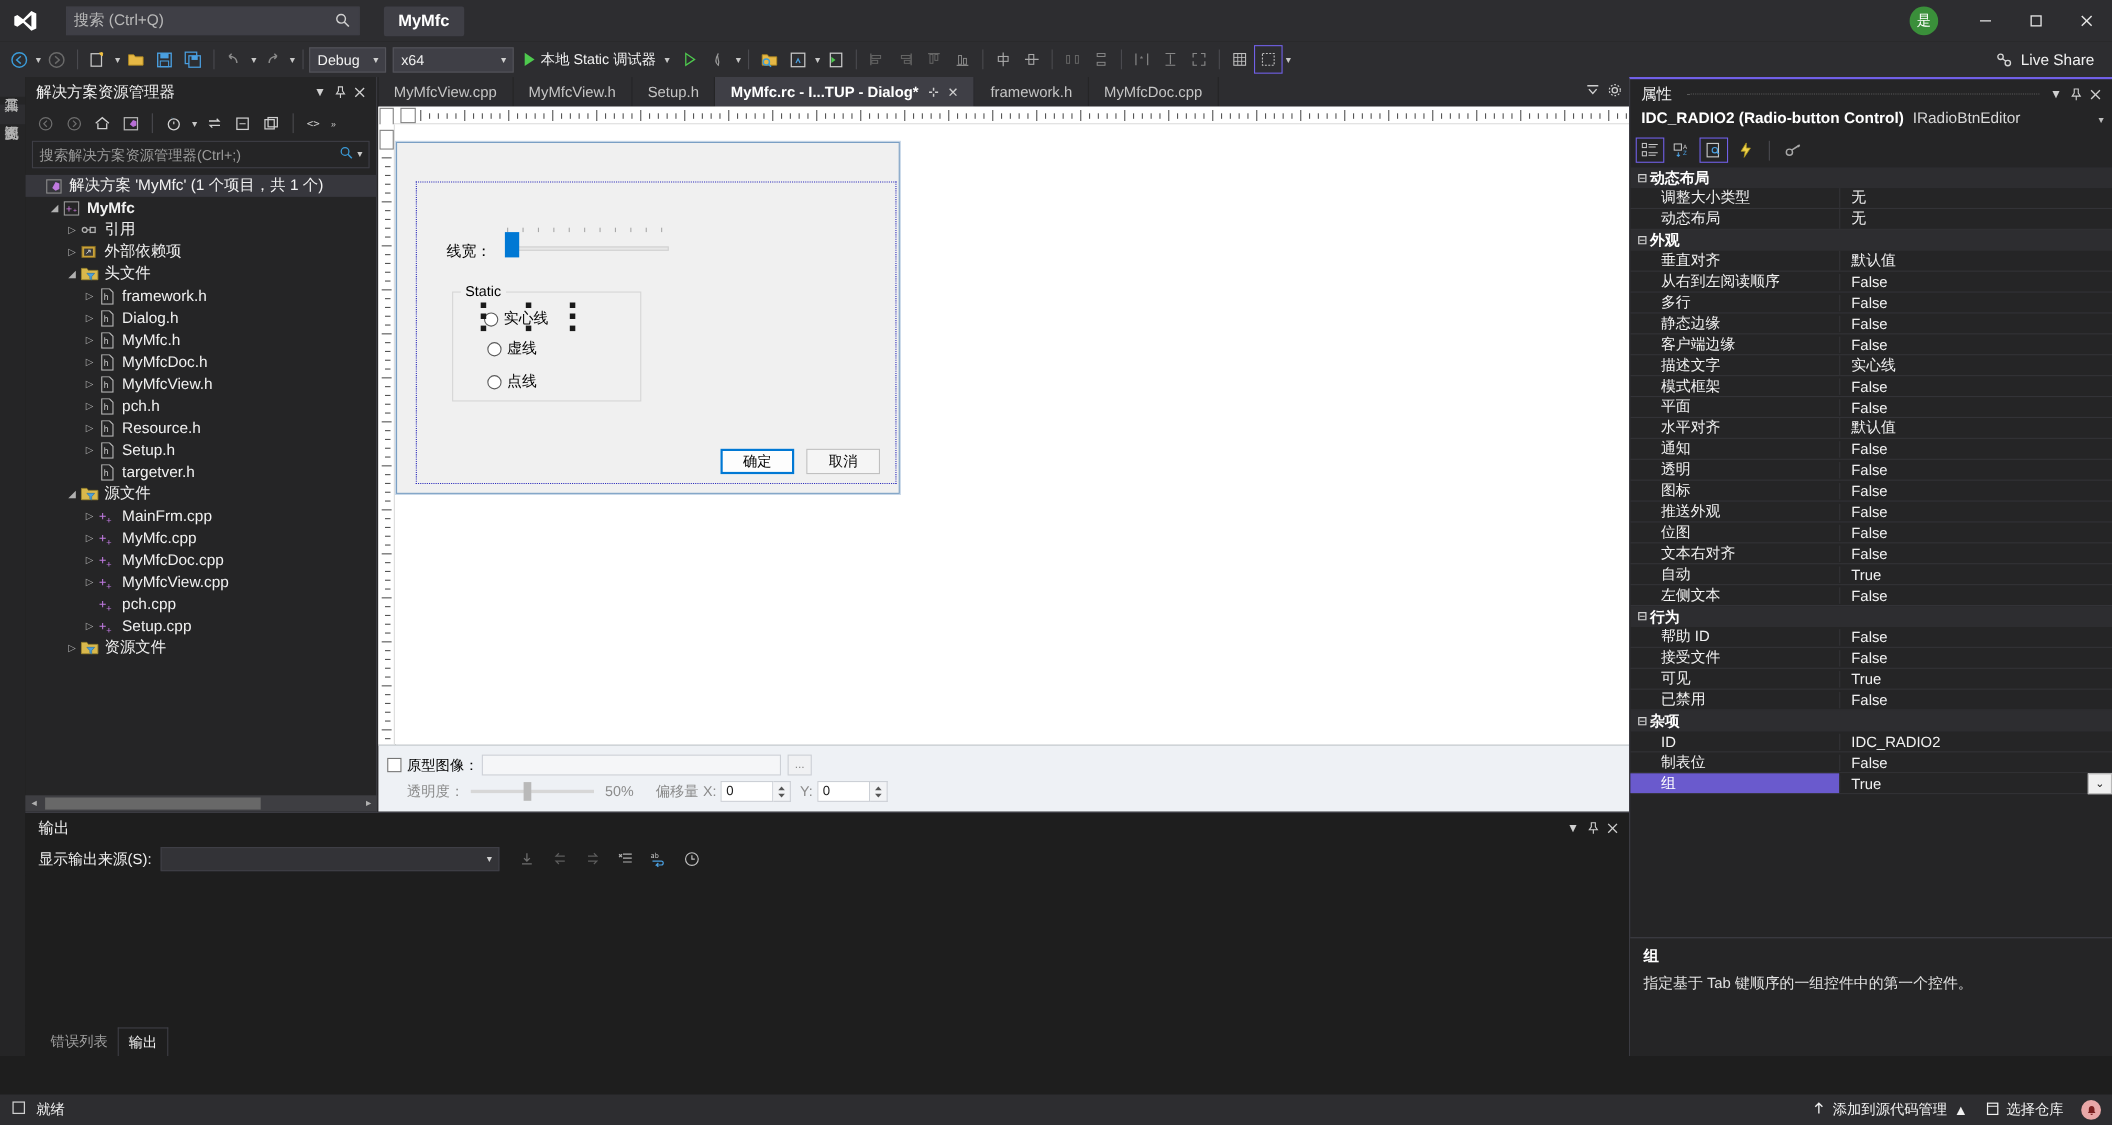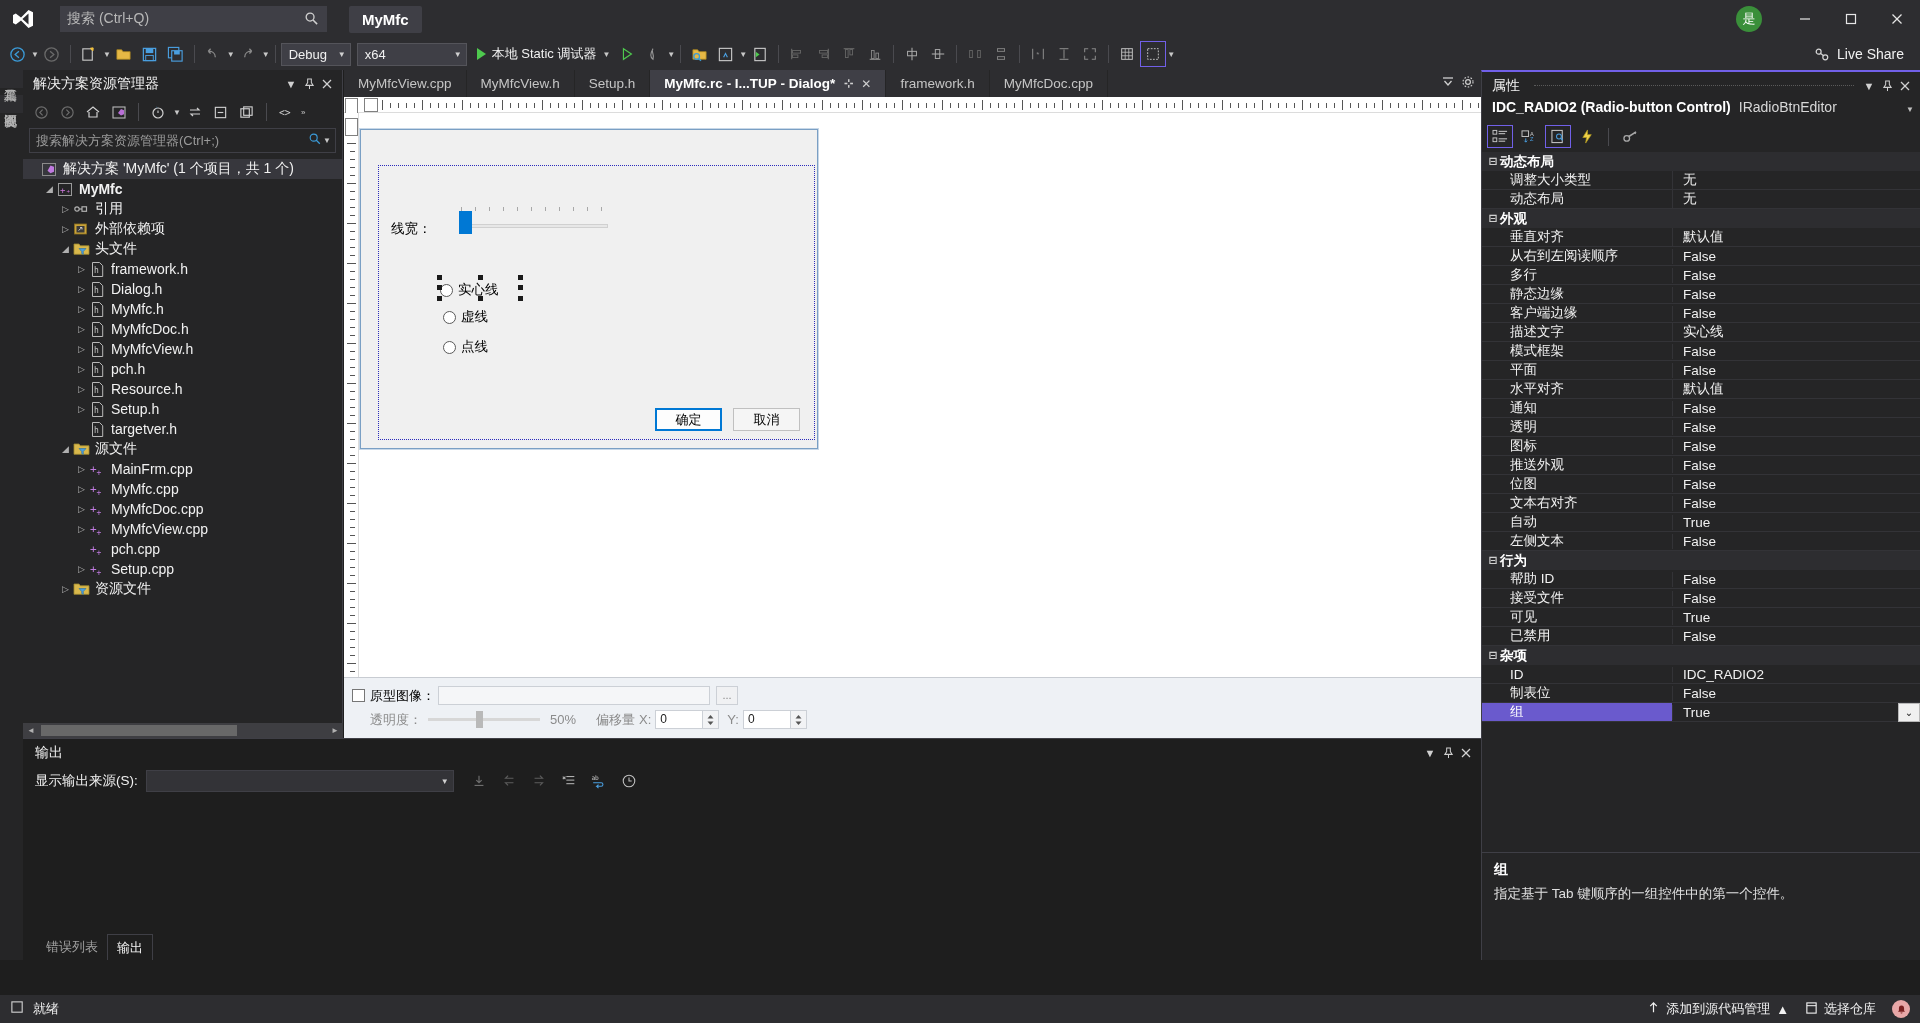--- a/index.html
+++ b/index.html
@@ -1055,40 +1055,43 @@
         <i class="rtick" style="top: 550px; left: 3px; height: 1px; width: 9px;"></i>
         <i class="rtick" style="top: 558px; left: 6px; height: 1px; width: 5px;"></i>
         <div style="position: absolute; left: 1px; top: 5px; width: 13px; height: 18px; border: 1px solid rgb(128, 128, 128); background: rgb(255, 255, 255);"></div>
       </div>
 
     <div class="canvas">
       <div class="dlg">
         <div class="dlg-body">
           <div class="dlg-selrect"></div>
 
-          <div class="fld-label" style="left:30px; top:60px;text-align:center;">线宽：</div>
+          <div class="fld-label" style="left:45px; top:60px;text-align:center;">线宽：</div>
 
           <div class="slider-wrap" style="left:98px; top:47px; width:150px; height:30px;">
             <div class="slider-ticks">
               <i style="left:0px"></i>
                 <i style="left:14px"></i>
                 <i style="left:28px"></i>
                 <i style="left:42px"></i>
               <i style="left:56px"></i>
                 <i style="left:70px"></i>
                 <i style="left:84px"></i>
                 <i style="left:98px"></i>
               <i style="left:112px"></i>
                 <i style="left:126px"></i>
                 <i style="left:140px"></i>
             </div>
             <div class="slider-track" style="left:2px; width:147px;"></div>
             <div class="slider-thumb"></div>
           </div>
 
+          <div class="groupbox" style="left:50px; top:105px; width:172px; height:100px;">
+            <span class="gb-label">Static</span>
+          </div>
 
           <div class="radio-row" style="left:79px; top:121px;">
             <span class="radio-circle"></span>
             <span>实心线</span>
           </div>
           <div class="handles">
             <i style="left:76px; top:115px;"></i>
             <i style="left:117px; top:115px;"></i>
             <i style="left:157px; top:115px;"></i>
             <i style="left:76px; top:125px;"></i>

